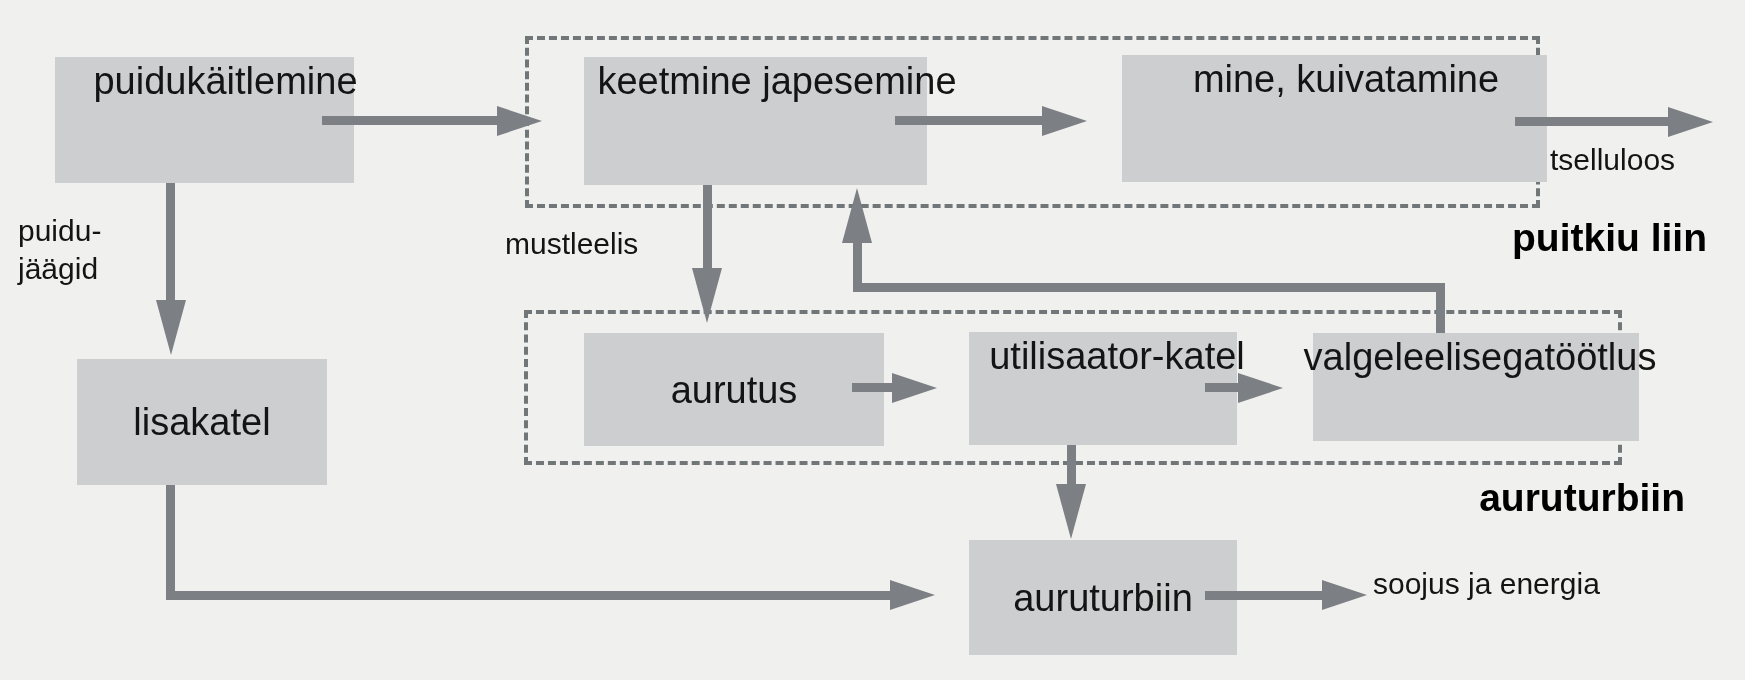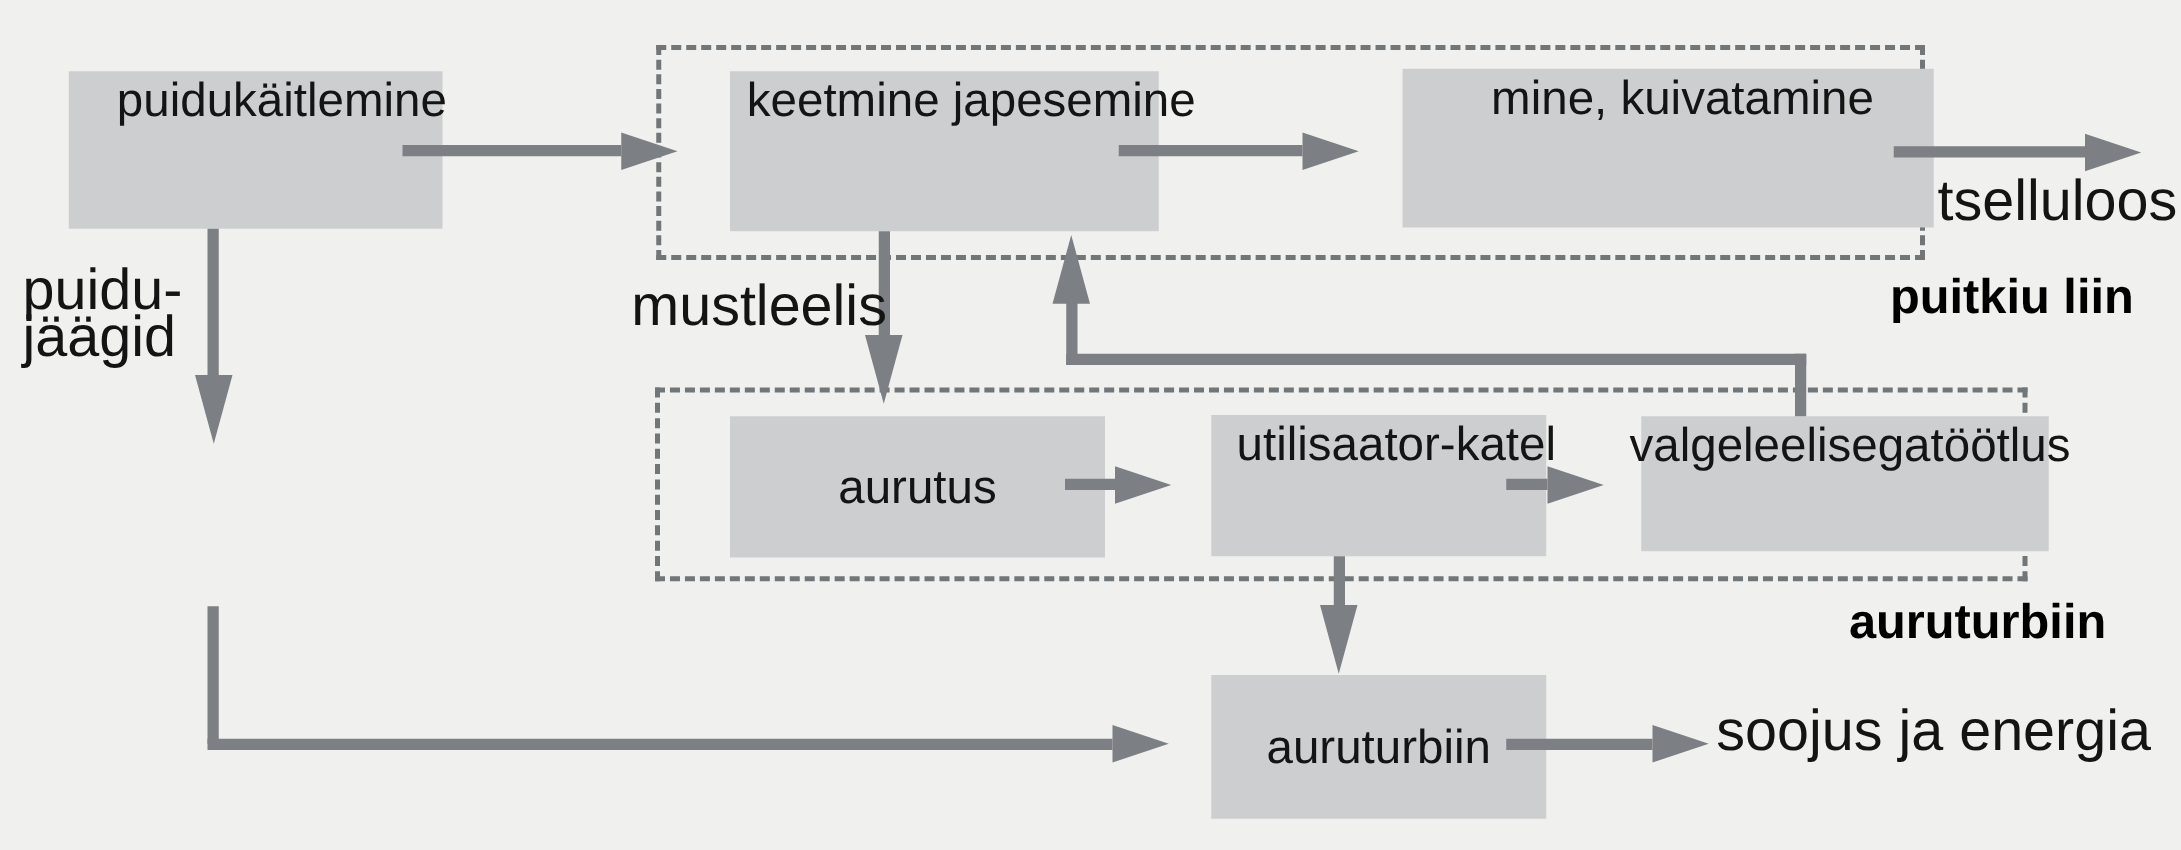--- a/index.html
+++ b/index.html
@@ -24,21 +24,21 @@
     background:var(--box,#cdcecf);
     display:flex;flex-direction:row;justify-content:center;
     font-size:38px;line-height:48px;
     color:var(--text,#141414);
     margin-left:32px;
   }
   .box.center{align-items:center;text-align:center;}
   .box span{display:block;white-space:nowrap;}
   .label{
     position:absolute;
-    font-size:46px;line-height:40px;
+    font-size:30px;line-height:40px;
     color:var(--text,#141414);
     white-space:nowrap;
   }
   .label.bold{font-weight:bold;font-size:39px;color:#000;}
   .hline{position:absolute;height:9px;background:var(--arrow,#7c7f83);}
   .vline{position:absolute;width:9px;background:var(--arrow,#7c7f83);}
   .head-right{position:absolute;width:0;height:0;
     border-top:15px solid transparent;border-bottom:15px solid transparent;
     border-left:45px solid var(--arrow,#7c7f83);}
   .head-down{position:absolute;width:0;height:0;
@@ -63,20 +63,23 @@
 
   <div class="box" style="left:552px;top:57px;width:343px;height:128px;padding-left:43px;box-sizing:border-box">
     <span>keetmine ja</span>
     <span>pesemine</span>
   </div>
 
   <div class="box" style="left:1090px;top:55px;width:425px;height:127px;padding-left:23px;box-sizing:border-box">
     <span>mine, kuivatamine</span>
   </div>
 
+  <div class="box center" style="left:45px;top:359px;width:250px;height:126px">
+    <span>lisakatel</span>
+  </div>
 
   <div class="box center" style="left:552px;top:333px;width:300px;height:113px">
     <span>aurutus</span>
   </div>
 
   <div class="box" style="left:937px;top:332px;width:268px;height:113px;padding-left:28px;box-sizing:border-box">
     <span>utilisaator-</span>
     <span>katel</span>
   </div>
 

